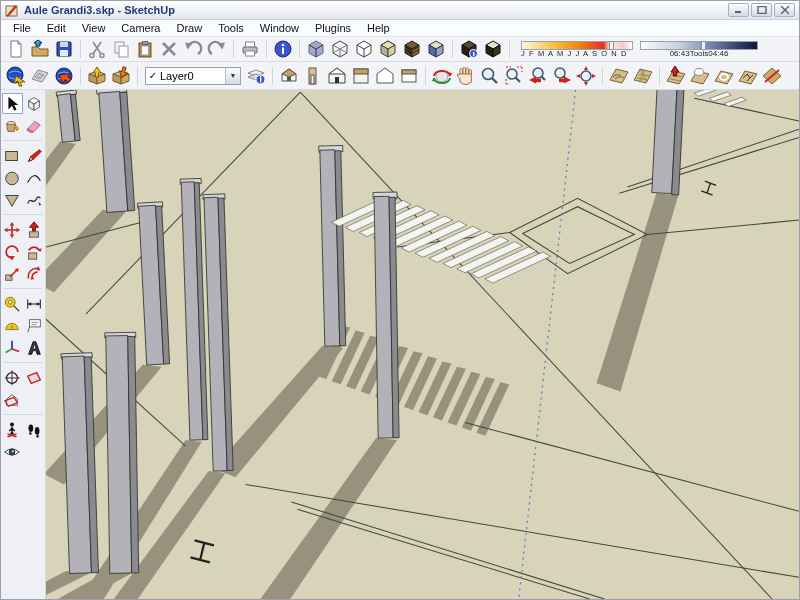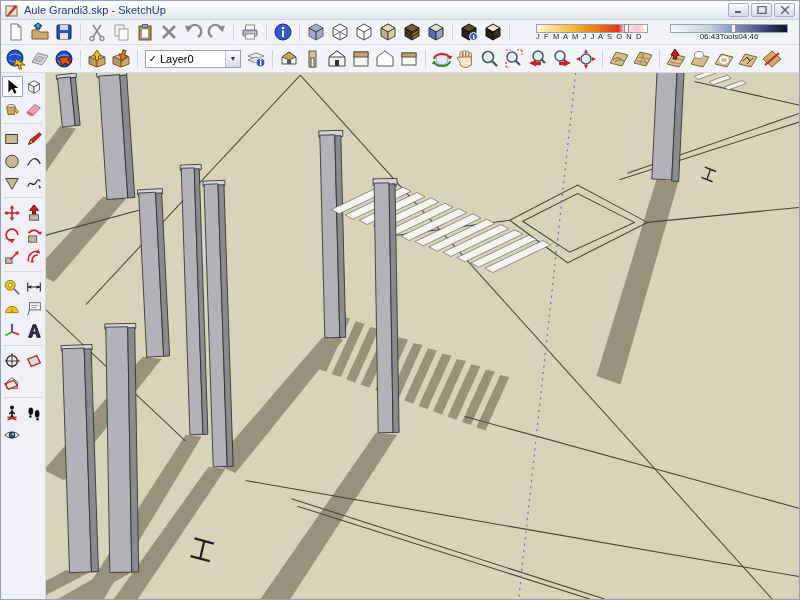--- a/index.html
+++ b/index.html
@@ -1,30 +1,30 @@
 <!DOCTYPE html>
 <html><head>
 <meta charset="utf-8">
 <style>
   *{box-sizing:border-box;margin:0;padding:0}
   html,body{width:800px;height:600px;overflow:hidden}
   body{font-family:"Liberation Sans",sans-serif;background:#ece9e2}
   .window{width:800px;height:600px;display:flex;flex-direction:column;background:#f4f6fa;border:1px solid #9aa0b0}
   .titlebar{height:19px;flex:0 0 19px;display:flex;align-items:center;gap:5px;padding:0 4px;background:linear-gradient(#ffffff,#e2e6ee);border-bottom:1px solid #cdd1dc}
-  .title{font-weight:normal;font-size:11px;color:#1e3c78;white-space:nowrap}
+  .title{font-weight:bold;font-size:11px;color:#1e3c78;white-space:nowrap}
   .winbtns{margin-left:auto;display:flex;gap:2px}
   .winbtn{width:21px;height:14px;border:1px solid #a9aebc;border-radius:2px;background:linear-gradient(#fdfdfe,#d4d9e4);display:flex;align-items:center;justify-content:center}
   .menubar{height:17px;flex:0 0 17px;display:flex;align-items:center;font-size:11px;color:#111;background:#fbfcfe;border-bottom:1px solid #e1e3ea;padding-left:4px}
   .menuitem{padding:1px 8px;cursor:default}
   .tbrow{display:flex;align-items:center;background:#f2f4f8;border-bottom:1px solid #d9dce4;padding:0 3px}
   .tbrow1{height:25px;flex:0 0 25px}
   .tbrow2{height:28px;flex:0 0 28px}
   .tb{width:24px;height:22px;display:flex;align-items:center;justify-content:center}
   .sep{width:1px;height:18px;background:#cfd2dc;margin:0 4px}
-  .slider{display:flex;flex-direction:column;justify-content:center;margin-left:22px}
+  .slider{display:flex;flex-direction:column;justify-content:center;margin-left:7px}
   .bar{position:relative;height:9px;border:1px solid #9aa0ae;background:#fff}
   .date-bar{width:112px;background:linear-gradient(to right,#fdf7d2,#f6c34c 28%,#ef8410 52%,#e03024 74%,#ffe9e9 80%,#f7c9c9 92%,#fff)}
   .time-bar{width:118px;background:linear-gradient(to right,#fafaf6,#c2cde0 35%,#8193bd 55%,#3c4a78 80%,#0d1530)}
   .notch{position:absolute;top:-1px;width:5px;height:9px;background:#f2f3f6;border:1px solid #8a90a0}
   .slabels{display:flex;justify-content:center;font-size:7px;color:#222;line-height:8px}
   .months{font-size:7.5px;letter-spacing:1.1px;color:#222;line-height:8px;white-space:nowrap}
   .times{font-size:8px}
   .layerbox{display:flex;align-items:center;width:96px;height:18px;border:1px solid #9aa0ae;background:#fff;margin:0 3px;font-size:11px}
   .layerbox .chk{width:14px;text-align:center;font-size:10px}
   .layerbox .val{flex:1}
@@ -64,20 +64,31 @@
           </svg>
         </div>
       <div class="winbtn">
           <svg width="10" height="8" viewBox="0 0 10 8">
             <path d="M1,0 9,8 M9,0 1,8" stroke="#5a6070" stroke-width="1.4"></path>
           </svg>
         </div>
     </div>
   </div>
 
+  <div class="menubar">
+    <span class="menuitem">File</span>
+    <span class="menuitem">Edit</span>
+    <span class="menuitem">View</span>
+    <span class="menuitem">Camera</span>
+    <span class="menuitem">Draw</span>
+    <span class="menuitem">Tools</span>
+    <span class="menuitem">Window</span>
+    <span class="menuitem">Plugins</span>
+    <span class="menuitem">Help</span>
+  </div>
 
   <div class="tbrow tbrow1">
     <span class="tb">
         <svg width="20" height="20" viewBox="0 0 20 20">
           <polygon points="5,2 12,2 15,5 15,18 5,18" fill="#fff" stroke="#777"></polygon>
           <polyline points="12,2 12,5 15,5" fill="none" stroke="#777"></polyline>
         </svg>
       </span>
     <span class="tb">
         <svg width="20" height="20" viewBox="0 0 20 20">

